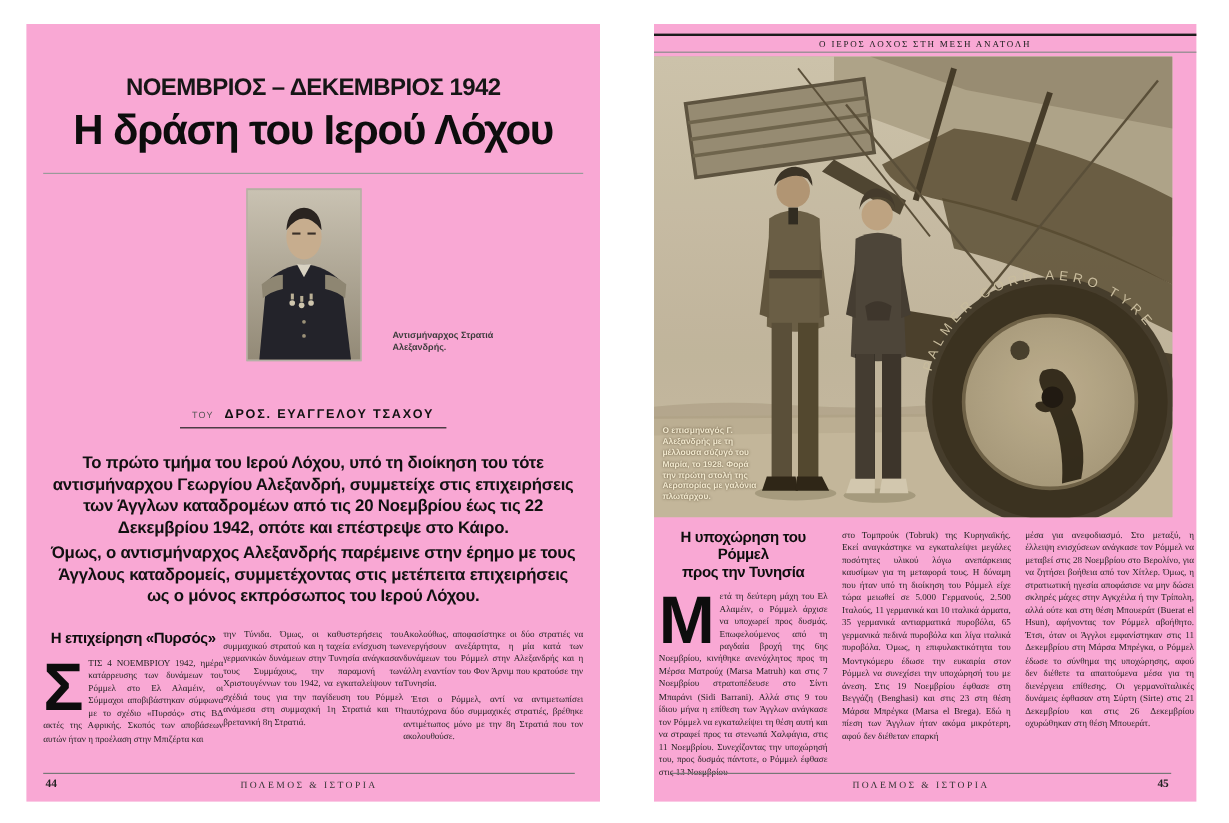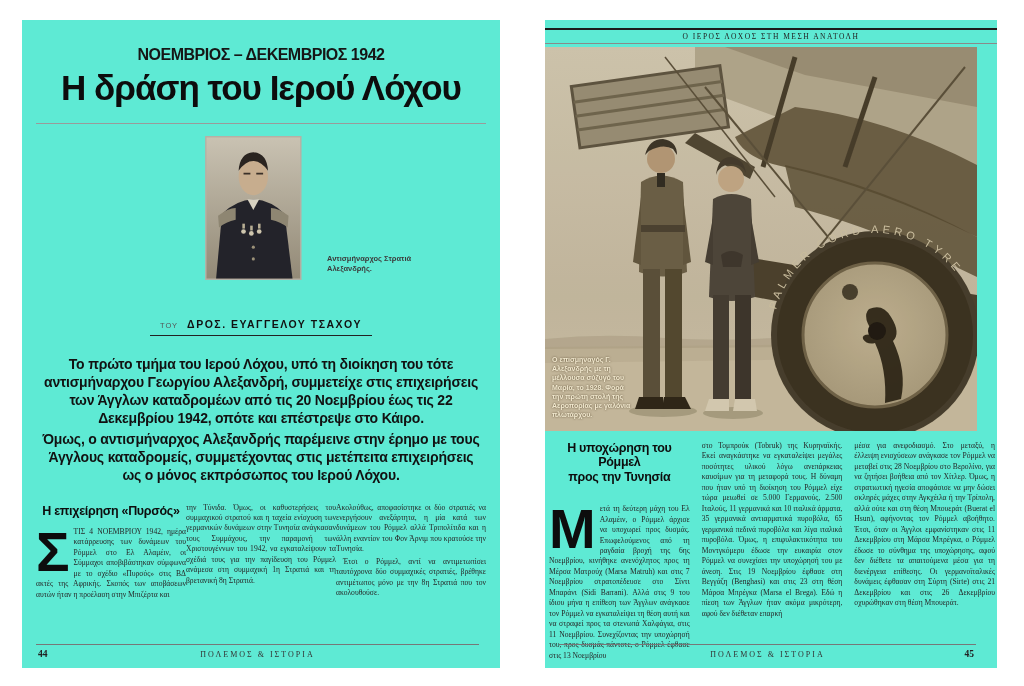--- a/index.html
+++ b/index.html
@@ -1,29 +1,29 @@
 <!DOCTYPE html>
 <html><head>
 <meta charset="utf-8">
 <style>
   * { margin:0; padding:0; box-sizing:border-box; }
   html,body { background:#ffffff; }
   .spread {
     position:relative; width:1024px; height:686px; background:#ffffff;
     font-family:"Liberation Serif", serif; color:#1a1a1a; overflow:hidden;
   }
-  .page { position:absolute; top:20px; height:648px; background:#5eead4; }
+  .page { position:absolute; top:20px; height:648px; background:#f9a8d4; }
   .page-left  { left:22px;  width:478px; }
   .page-right { left:545px; width:452px; }
 
   
   .kicker {
     text-align:center; font-family:"Liberation Sans", sans-serif;
-    font-weight:bold; font-size:16px; letter-spacing:-0.5px; color:#161616;
-    margin-top:26px;
+    font-weight:bold; font-size:20px; letter-spacing:-0.5px; color:#161616;
+    margin-top:42px;
   }
   .main-title {
     text-align:center; font-family:"Liberation Sans", sans-serif;
     font-weight:bold; font-size:35px; line-height:1.12; letter-spacing:-1px;
     color:#0d0d0d; margin-top:4px;
   }
   .title-rule { border:none; border-top:1px solid #9a9a9a; margin:16px 14px 0 14px; }
 
   .portrait-band { position:relative; height:160px; margin-top:12px; }
   .portrait-frame {
@@ -86,21 +86,21 @@
     font-family:"Liberation Sans", sans-serif; font-weight:bold;
     font-size:7px; line-height:1.32; color:#f2e9cf;
     text-shadow:0 0 2px rgba(60,45,20,0.8);
   }
 
   .rp-columns { display:flex; gap:12px; margin:10px 2px 0 4px; }
   .rp-columns .col { font-size:7.6px; }
   .rp-heading {
     font-family:"Liberation Sans", sans-serif; font-weight:bold;
     font-size:12.5px; line-height:1.15; text-align:center; color:#0d0d0d;
-    margin-bottom:20px; letter-spacing:-0.3px;
+    margin-bottom:8px; letter-spacing:-0.3px;
   }
 </style>
 </head>
 <body>
 
 <div class="spread">
 
   <div class="page page-left">
 
     <div class="kicker">ΝΟΕΜΒΡΙΟΣ – ΔΕΚΕΜΒΡΙΟΣ 1942</div>
@@ -163,21 +163,21 @@
 
     <div class="columns">
       <div class="col">
         <div class="col-heading">Η επιχείρηση «Πυρσός»</div>
         <p><span class="dropcap">Σ</span><span>ΤΙΣ 4 ΝΟΕΜΒΡΙΟΥ 1942, ημέρα κατάρρευσης των δυνάμεων του Ρόμμελ στο Ελ Αλαμέιν, οι Σύμμαχοι αποβιβάστηκαν σύμφωνα με το σχέδιο «Πυρσός» στις ΒΔ ακτές της Αφρικής. Σκοπός των αποβάσεων αυτών ήταν η προέλαση στην Μπιζέρτα και</span></p>
       </div>
       <div class="col">
         <p>την Τύνιδα. Όμως, οι καθυστερήσεις του συμμαχικού στρατού και η ταχεία ενίσχυση των γερμανικών δυνάμεων στην Τυνησία ανάγκασαν τους Συμμάχους, την παραμονή των Χριστουγέννων του 1942, να εγκαταλείψουν τα σχέδιά τους για την παγίδευση του Ρόμμελ ανάμεσα στη συμμαχική 1η Στρατιά και τη βρετανική 8η Στρατιά.</p>
       </div>
       <div class="col">
-        <p>Ακολούθως, αποφασίστηκε οι δύο στρατιές να ενεργήσουν ανεξάρτητα, η μία κατά των δυνάμεων του Ρόμμελ αλλά Τριπολίτιδα και η άλλη εναντίον του Φον Άρνιμ που κρατούσε την Τυνησία.</p>
+        <p>Ακολούθως, αποφασίστηκε οι δύο στρατιές να ενεργήσουν ανεξάρτητα, η μία κατά των δυνάμεων του Ρόμμελ στην Αλεξανδρής και η άλλη εναντίον του Φον Άρνιμ που κρατούσε την Τυνησία.</p>
         <p>Έτσι ο Ρόμμελ, αντί να αντιμετωπίσει ταυτόχρονα δύο συμμαχικές στρατιές, βρέθηκε αντιμέτωπος μόνο με την 8η Στρατιά που τον ακολουθούσε.</p>
       </div>
     </div>
 
     <div class="page-footer">
       <span class="folio folio-left">44</span>
       <span class="journal">ΠΟΛΕΜΟΣ &amp; ΙΣΤΟΡΙΑ</span>
     </div>
   </div>
 

